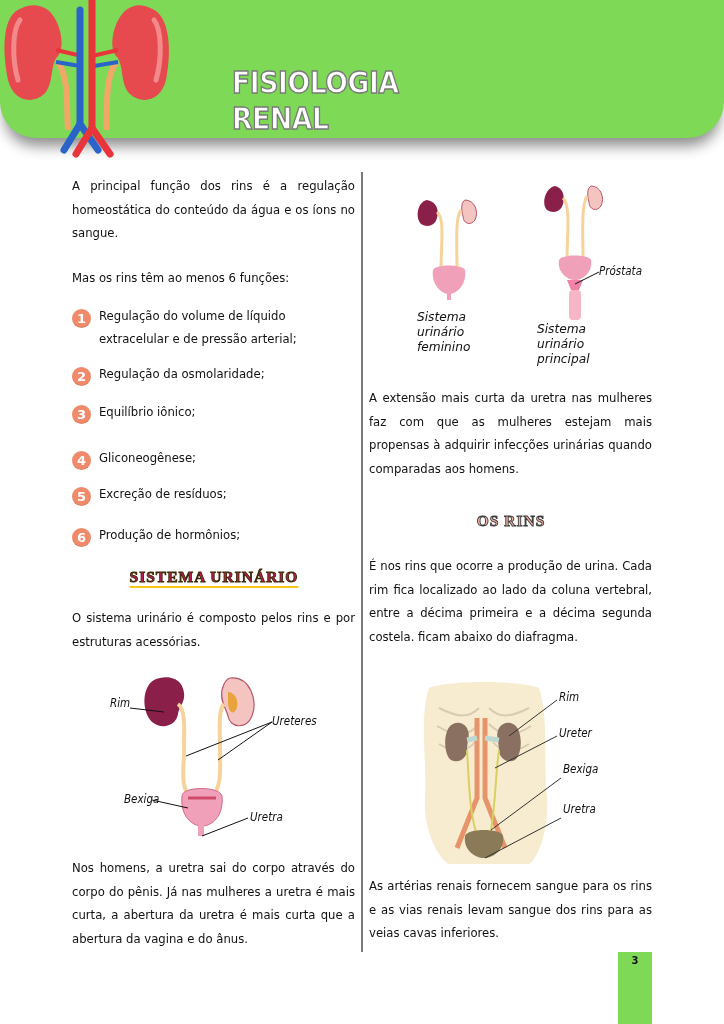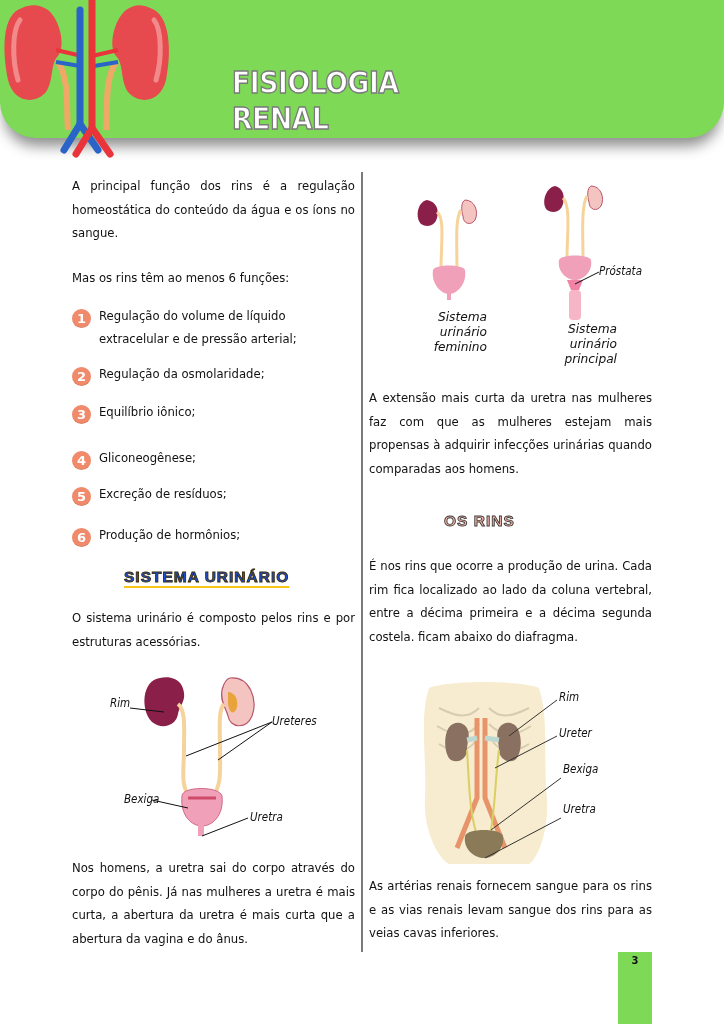--- a/index.html
+++ b/index.html
@@ -40,40 +40,40 @@
     color: #fff; font-weight: bold; font-size: 13px; line-height: 19px; text-align: center;
     font-family: "DejaVu Sans", sans-serif; margin-top: 5px; flex: 0 0 19px;
     box-shadow: inset 0 -1px 0 rgba(0,0,0,0.08);
   }
   .fn-label {
     margin-left: 8px; font-size: 12.4px; line-height: 23px; color: #111; width: 230px;
     transform: scaleX(0.94); transform-origin: left top;
   }
 
   .section-title {
-    position: absolute; font-family: Liberation Sans, sans-serif; font-weight: bold;
-    letter-spacing: 1px; 
+    position: absolute; font-family: Liberation Serif, serif; font-weight: bold;
+    letter-spacing: 1px; text-align: center;
   }
   .st-urinario {
-    left: 52px; top: 394px; width: 180px; font-size: 15.5px; color: #1d4ed8;
+    left: 52px; top: 394px; width: 180px; font-size: 15.5px; color: #be185d;
     -webkit-text-stroke: 0.9px #3a2a00; text-decoration: underline; text-decoration-color: #f5c518;
     text-underline-offset: 4px; text-decoration-thickness: 2px;
   }
   .st-rins {
     left: 75px; top: 338px; width: 134px; font-size: 15.5px; color: #f4b3a3;
     -webkit-text-stroke: 0.9px #3a3a3a;
   }
 
   .fig { position: absolute; font-style: italic; }
   .fig-label {
     position: absolute; font-size: 11.5px; color: #111; font-family: "DejaVu Sans", sans-serif;
     transform: scaleX(0.9); transform-origin: left top; white-space: nowrap;
   }
   .fig-caption {
-    position: absolute; font-size: 12.2px; line-height: 15px; color: #111; text-align: right;
+    position: absolute; font-size: 12.2px; line-height: 15px; color: #111; text-align: left;
     font-family: "DejaVu Sans", sans-serif;
   }
 
   .page-tab {
     position: absolute; left: 618px; top: 952px; width: 34px; height: 72px; background: #7ed957;
   }
   .page-num {
     display: block; text-align: center; font-size: 10px; font-weight: bold; color: #111;
     margin-top: 3px; font-family: "DejaVu Sans", sans-serif;
   }

